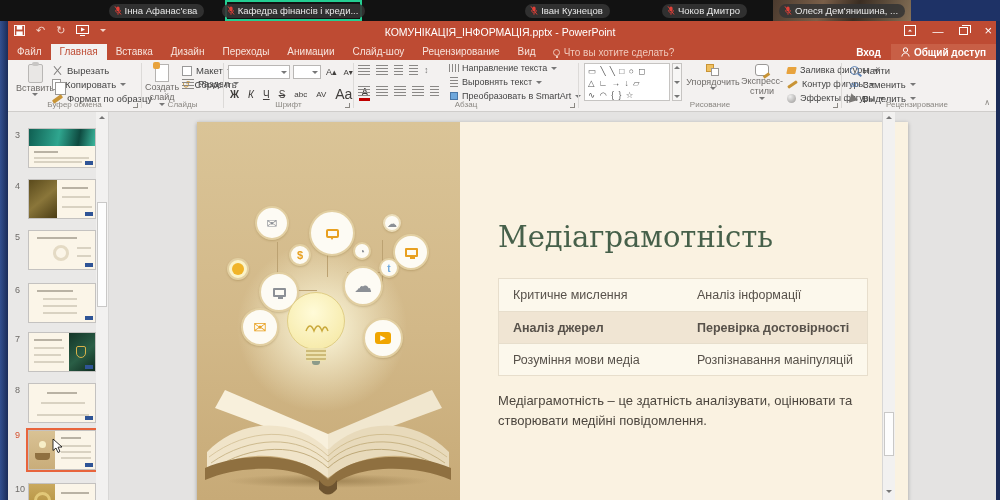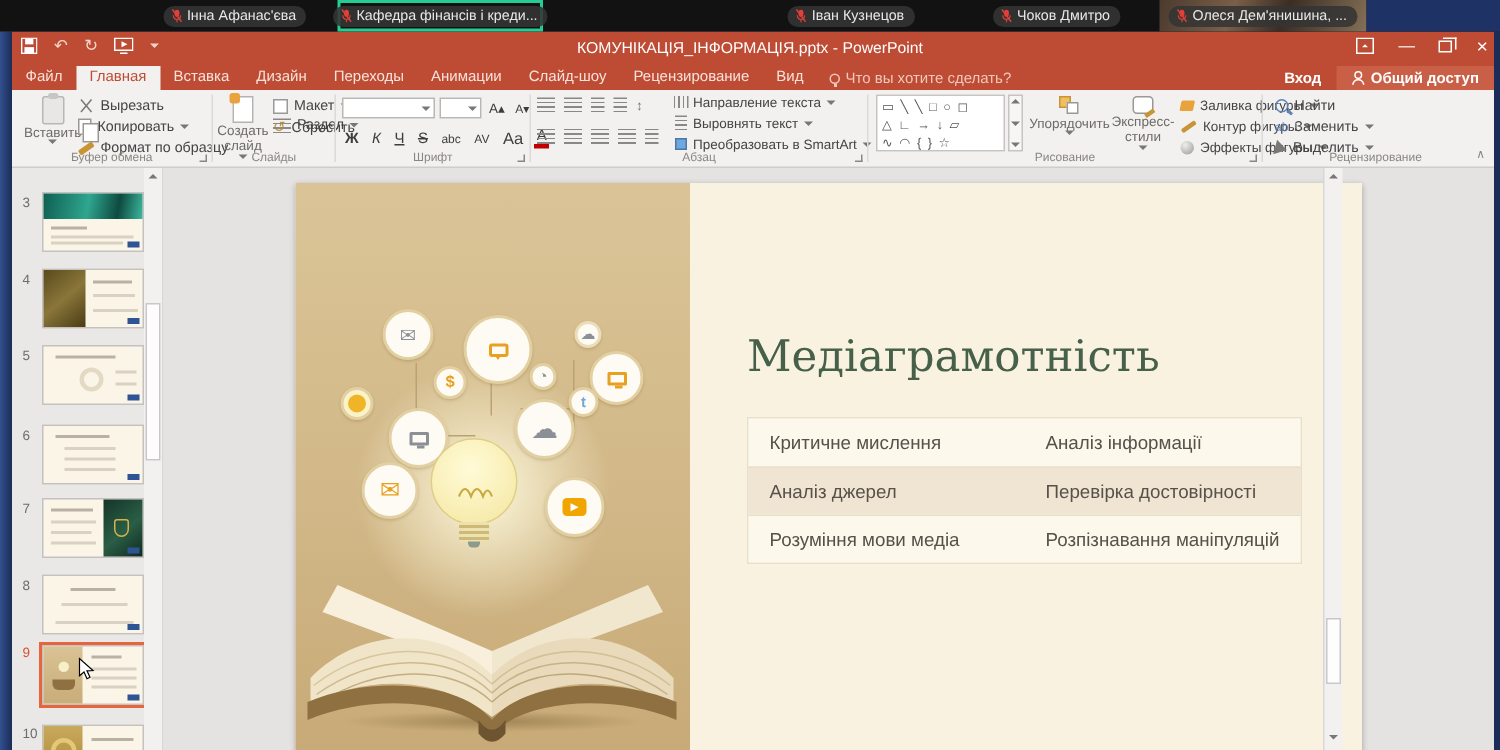--- a/index.html
+++ b/index.html
@@ -127,21 +127,21 @@
   .dotbulb { width:12px; height:12px; border-radius:50%; background:#F0B429; }
   .wire { position:absolute; background:#BCA272; }
   .bulbM { position:absolute; left:90px; top:170px; width:58px; height:58px; border-radius:50%; background:radial-gradient(circle at 45% 35%, #FFFBD8, #F4E69E); border:1px solid #E0CE86; }
   .neck { position:absolute; left:109px; top:226px; width:20px; height:13px; background:repeating-linear-gradient(180deg,#EDE2AE 0 2px,#CDBA78 2px 4px); border-radius:2px; }
   .tip { position:absolute; left:115px; top:239px; width:8px; height:4px; background:#8C9B8A; border-radius:0 0 3px 3px; }
   .bookshadow { position:absolute; left:30px; top:352px; width:203px; height:14px; background:radial-gradient(closest-side, rgba(90,64,20,.35), rgba(90,64,20,0)); }
 
   .s-title { position:absolute; left:301px; top:98px; font-family:"DejaVu Serif","Liberation Serif",serif; font-size:29px; color:#46604A; }
   .s-table { position:absolute; left:301px; top:156px; width:370px; border:1px solid #E7DECC; }
   .s-tr { display:flex; height:32px; align-items:center; background:#FCF8EC; }
-  .s-tr.alt { background:#F0E5D3; }
+  .s-tr.alt { background:#F0E5D3;font-weight:bold; }
   .s-tr + .s-tr { border-top:1px solid #E7DECC; }
   .s-td { width:185px; padding-left:14px; font-size:12.5px; color:#57514A; }
   .s-para { position:absolute; left:301px; top:269px; width:392px; font-size:13px; line-height:1.55; color:#4C463E; }
 
   .cursor { position:absolute; left:52px; top:438px; z-index:40; }
 </style>
 </head>
 <body>
 
 <div class="screen">
@@ -319,21 +319,21 @@
         <span class="fbtn" style="font-size:9px;">А▴</span>
         <span class="fbtn" style="font-size:8px;">А▾</span>
       </div>
       <div class="srow" style="left:4px;top:26px;gap:5px;">
         <span class="fbtn b">Ж</span>
         <span class="fbtn i">К</span>
         <span class="fbtn u">Ч</span>
         <span class="fbtn st">S</span>
         <span class="fbtn st" style="font-size:8px;text-decoration:none;">abc</span>
         <span class="fbtn" style="font-size:8px;text-align:right;">AV</span>
-        <span class="fbtn" style="font-size:11px;">Aa</span>
+        <span class="fbtn" style="font-size:14px;">Aa</span>
         <span class="fbtn red">А</span>
       </div>
       <div class="glabel">Шрифт</div>
       <div class="dl"></div>
     </div>
     <div class="gsep" style="left:345px;"></div>
 
     <div class="grp" style="left:346px;width:224px;">
       <div class="srow" style="left:4px;top:5px;gap:6px;">
         <span class="mini"></span>
@@ -599,20 +599,21 @@
           <div class="s-tr alt">
             <span class="s-td">Аналіз джерел</span>
             <span class="s-td">Перевірка достовірності</span>
           </div>
           <div class="s-tr">
             <span class="s-td">Розуміння мови медіа</span>
             <span class="s-td">Розпізнавання маніпуляцій</span>
           </div>
         </div>
 
+        <div class="s-para">Медіаграмотність – це здатність аналізувати, оцінювати та створювати медійні повідомлення.</div>
       </div>
     </div>
 
     <div class="vsb">
       <span class="tri-u sarr" style="top:4px;"></span>
       <div class="bar"></div>
       <span class="car sarr" style="top:378px;"></span>
     </div>
   </div>
 

